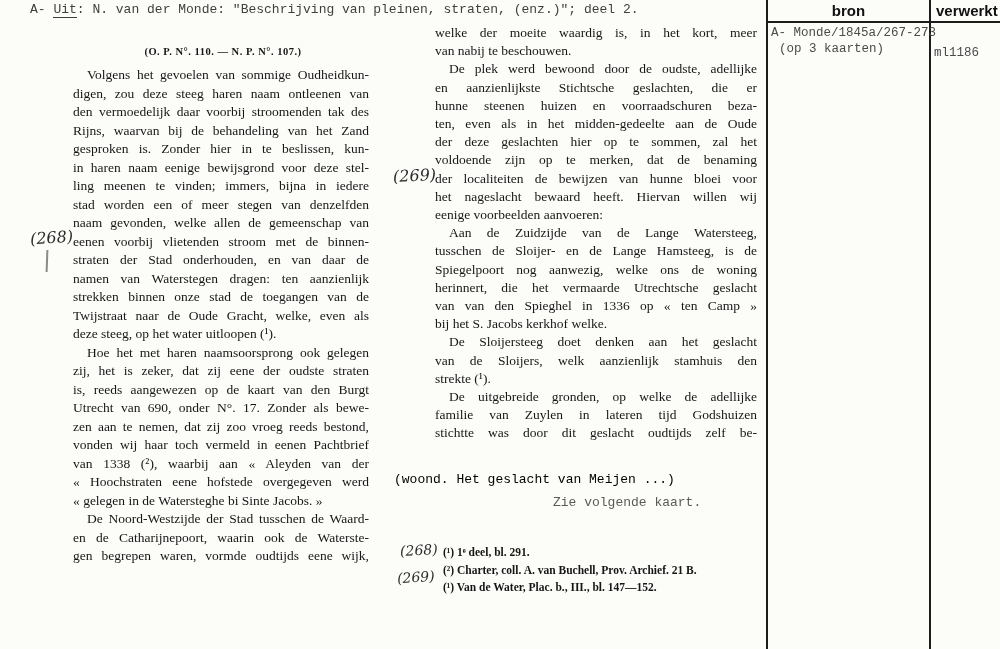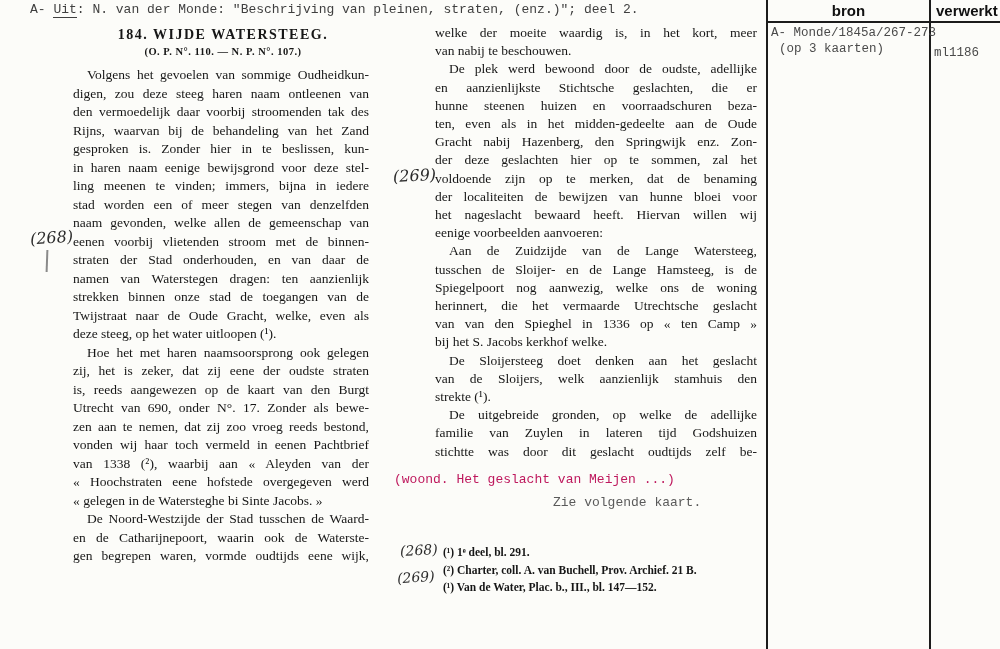--- a/index.html
+++ b/index.html
@@ -37,40 +37,39 @@
              font-size:11.5px;line-height:17.5px;}
   .fn-line{white-space:nowrap;}
   
   .hand{position:absolute;font-family:"DejaVu Serif",serif;font-style:italic;color:#2b2b2b;}
   .hand-268{left:30px;top:228px;font-size:16px;transform:rotate(-4deg);}
   .hand-269{left:393px;top:166px;font-size:16px;transform:rotate(-3deg);}
   .hand-fn-268{left:400px;top:542px;font-size:14px;transform:rotate(-3deg);}
   .hand-fn-269{left:397px;top:569px;font-size:14px;transform:rotate(-4deg);}
   .ink-stroke{position:absolute;left:46px;top:250px;width:1.5px;height:22px;background:#8a8a8a;transform:rotate(2deg);}
   
-  .typed-add1{position:absolute;left:394px;top:472px;font-size:13px;color:#be185d;}
+  .typed-add1{position:absolute;left:394px;top:472px;font-size:13px;color:#000000;}
   .typed-add2{position:absolute;left:553px;top:495px;font-size:13px;color:#5a5a5a;}
 </style>
 </head>
 <body>
 
 <div class="sheet">
 
   <div class="top-note typed"><span>A- </span><span class="ul">Uit</span><span>: N. van der Monde: "Beschrijving van pleinen, straten, (enz.)"; deel 2.</span></div>
 
   <div class="vrule" style="left:766px"></div>
   <div class="vrule" style="left:929px"></div>
   <div class="hrule"></div>
   <div class="reg-header reg-bron">bron</div>
   <div class="reg-header reg-verwerkt">verwerkt</div>
   <div class="typed reg-val1">A- Monde/1845a/267-273</div>
   <div class="typed reg-val2">(op 3 kaarten)</div>
   <div class="typed reg-val3">ml1186</div>
 
-  <div class="heading">184. WIJDE WATERSTEEG.</div>
   <div class="subheading">(O. P. N°. 110. — N. P. N°. 107.)</div>
 
   <div class="col col-left">
       <div class="para">
         <div class="tline tindent">Volgens het gevoelen van sommige Oudheidkun-</div>
         <div class="tline">digen, zou deze steeg haren naam ontleenen van</div>
         <div class="tline">den vermoedelijk daar voorbij stroomenden tak des</div>
         <div class="tline">Rijns, waarvan bij de behandeling van het Zand</div>
         <div class="tline">gesproken is. Zonder hier in te beslissen, kun-</div>
         <div class="tline">in haren naam eenige bewijsgrond voor deze stel-</div>
@@ -104,21 +103,20 @@
   <div class="col col-right">
       <div class="para">
         <div class="tline">welke der moeite waardig is, in het kort, meer</div>
         <div class="tline tlast">van nabij te beschouwen.</div>
       </div>
       <div class="para">
         <div class="tline tindent">De plek werd bewoond door de oudste, adellijke</div>
         <div class="tline">en aanzienlijkste Stichtsche geslachten, die er</div>
         <div class="tline">hunne steenen huizen en voorraadschuren beza-</div>
         <div class="tline">ten, even als in het midden-gedeelte aan de Oude</div>
-        <div class="tline">Gracht nabij Hazenberg, den Springwijk enz. Zon-</div>
         <div class="tline">der deze geslachten hier op te sommen, zal het</div>
         <div class="tline">voldoende zijn op te merken, dat de benaming</div>
         <div class="tline">der localiteiten de bewijzen van hunne bloei voor</div>
         <div class="tline">het nageslacht bewaard heeft. Hiervan willen wij</div>
         <div class="tline tlast">eenige voorbeelden aanvoeren:</div>
       </div>
       <div class="para">
         <div class="tline tindent">Aan de Zuidzijde van de Lange Watersteeg,</div>
         <div class="tline">tusschen de Sloijer- en de Lange Hamsteeg, is de</div>
         <div class="tline">Spiegelpoort nog aanwezig, welke ons de woning</div>

